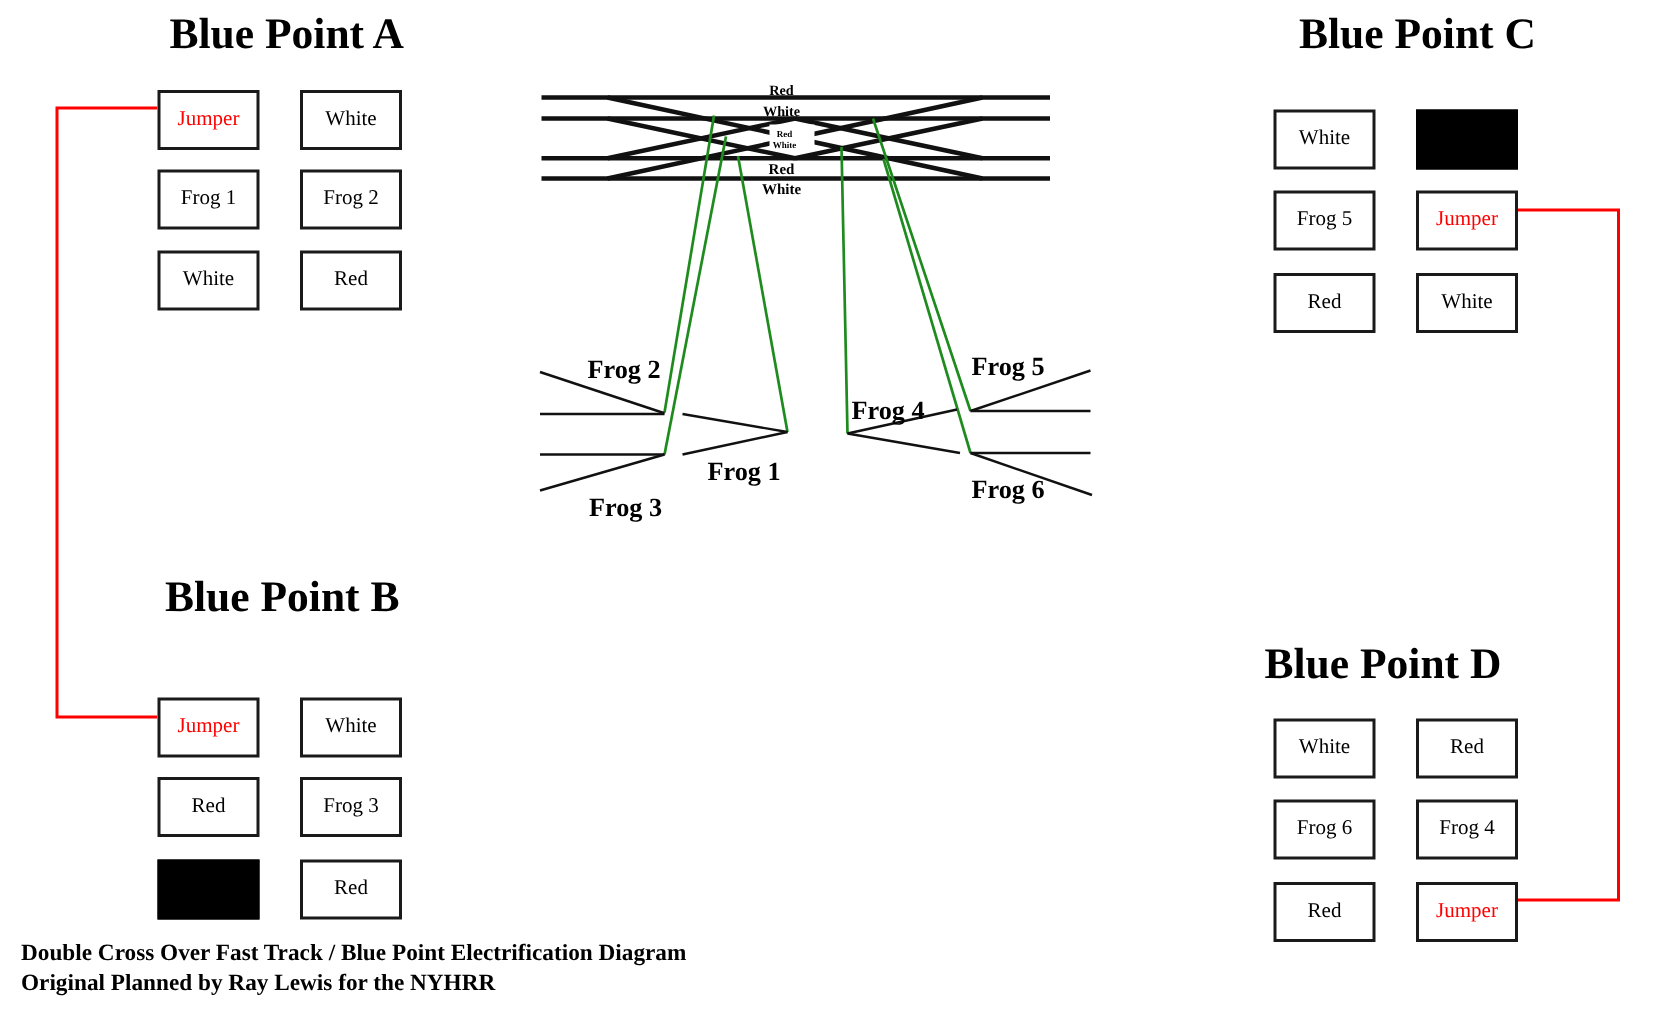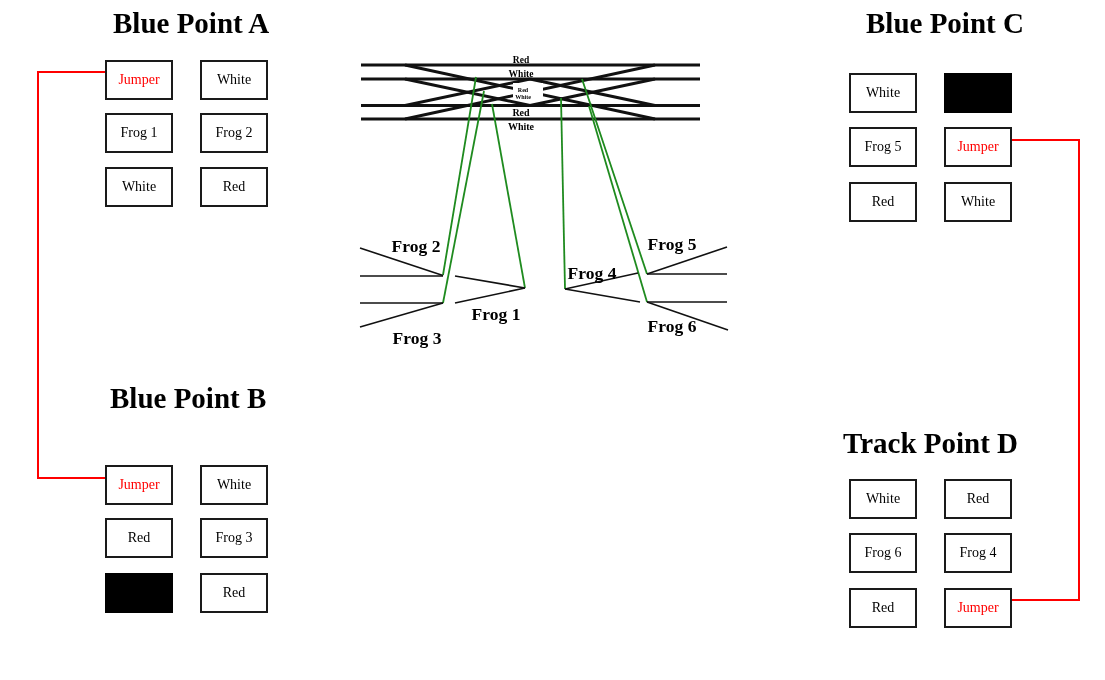--- a/index.html
+++ b/index.html
@@ -162,35 +162,39 @@
       </div>
     <div class="box" style="left:849px;top:182px;">
         <span>Red</span>
       </div>
     <div class="box" style="left:944px;top:182px;">
         <span>White</span>
       </div>
   </div>
 
   <div>
-    <div class="panel-title" style="left:843px;top:429px;">Track Point D</div>
+    <div class="panel-title" style="left:843px;top:429px;">Blue Point D</div>
     <div class="box" style="left:849px;top:479px;">
         <span>White</span>
       </div>
     <div class="box" style="left:944px;top:479px;">
         <span>Red</span>
       </div>
     <div class="box" style="left:849px;top:533px;">
         <span>Frog 6</span>
       </div>
     <div class="box" style="left:944px;top:533px;">
         <span>Frog 4</span>
       </div>
     <div class="box" style="left:849px;top:588px;">
         <span>Red</span>
       </div>
     <div class="box jumper" style="left:944px;top:588px;">
         <span>Jumper</span>
       </div>
   </div>
 
+  <div class="caption">
+    <div>Double Cross Over Fast Track / Blue Point Electrification Diagram</div>
+    <div>Original Planned by Ray Lewis for the NYHRR</div>
+  </div>
 
 </div>
 
 </body></html>

